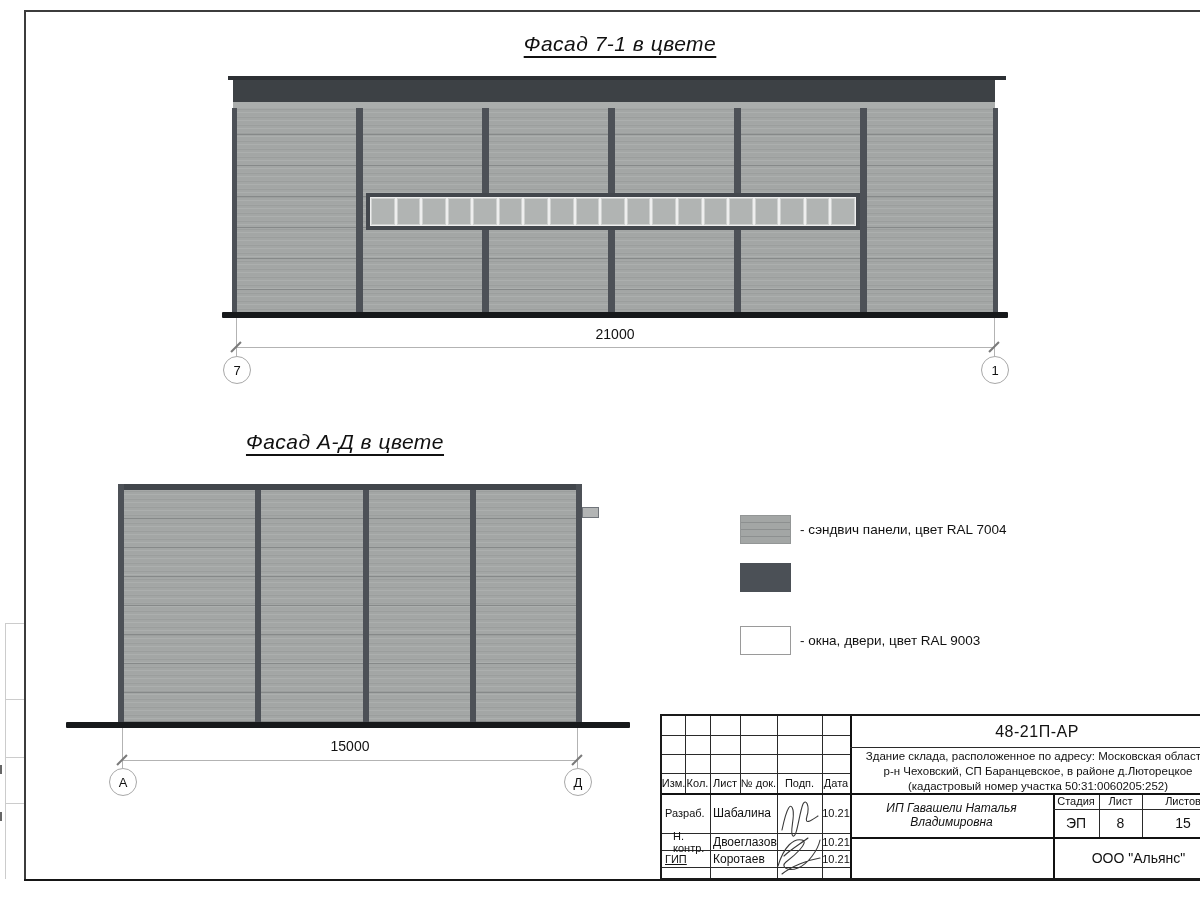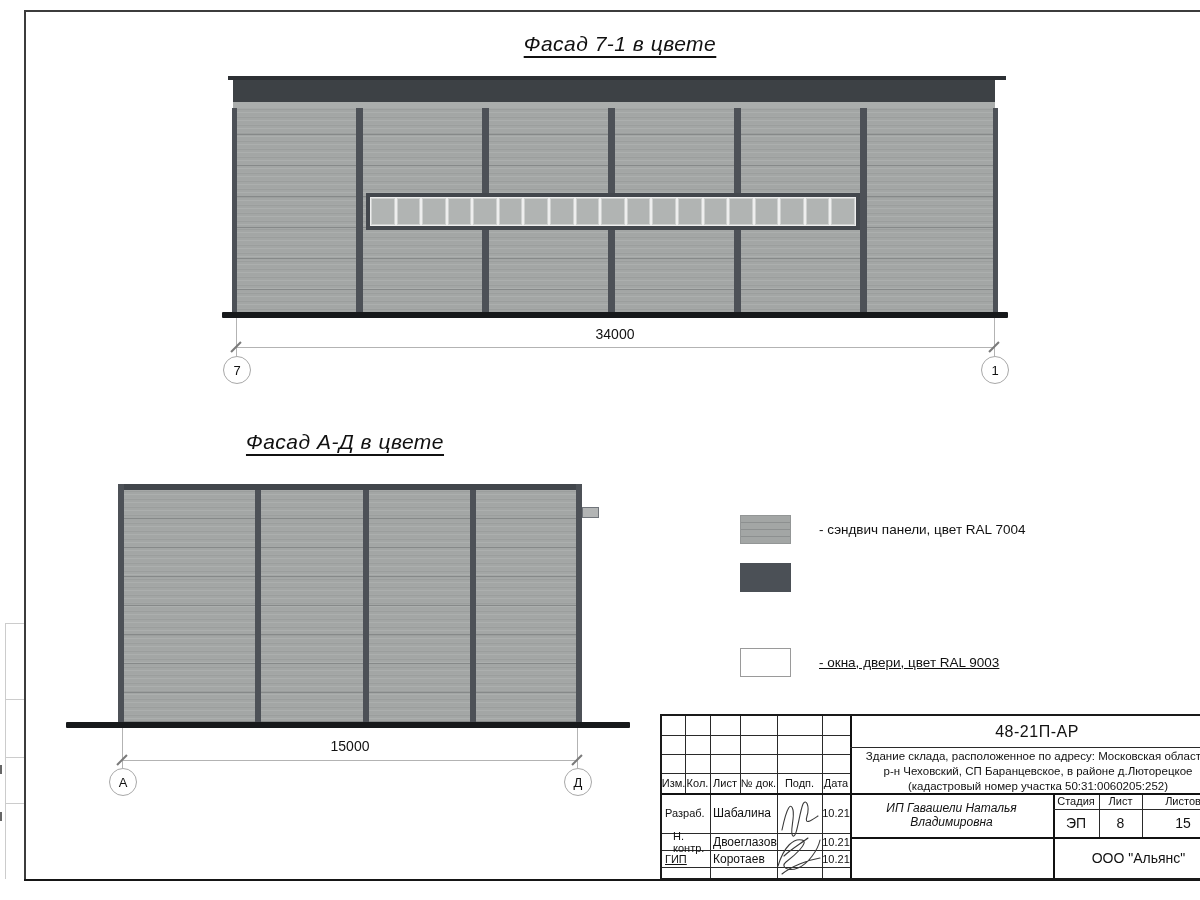--- a/index.html
+++ b/index.html
@@ -56,21 +56,21 @@
   }
   
   .legend-row{position:absolute;left:740px;display:flex;align-items:center;}
   .swatch{width:51px;height:29px;box-sizing:border-box;flex:none;}
   .swatch-panel{
     background-color:#a3a6a5;border:1px solid #939696;
     background-image:repeating-linear-gradient(to bottom, rgba(0,0,0,0) 0px, rgba(0,0,0,0) 6px, #8d9090 6px, #8d9090 7px);
   }
   .swatch-dark{background:#4b5056;}
   .swatch-white{background:#ffffff;border:1px solid #9a9a9a;}
-  .legend-label{margin-left:28px;font-size:13.5px;line-height:18px;}
+  .legend-label{margin-left:9px;font-size:13.5px;line-height:18px;}
   
   #title-block{position:absolute;left:660px;top:714px;width:566px;height:166px;
     border:2px solid #1a1a1a;box-sizing:border-box;}
   .tb-vline{position:absolute;background:#2a2a2a;width:1px;}
   .tb-hline{position:absolute;background:#2a2a2a;height:1px;}
   .tb-thick{background:#111;}
   .tb-cell{position:absolute;display:flex;align-items:center;justify-content:center;
     text-align:center;font-size:11px;box-sizing:border-box;}
   .tb-left{justify-content:flex-start;text-align:left;padding-left:3px;}
   .sig{position:absolute;}
@@ -132,21 +132,21 @@
     </div>
 </div>
 
 <div class="base-strip" style="left:222px;top:312px;width:786px;height:6px;"></div>
 
 <div class="ext-line" style="left:236px;top:318px;height:40px;"></div>
 <div class="ext-line" style="left:994px;top:318px;height:40px;"></div>
 <div class="dim-line" style="left:236px;top:347px;width:758px;"></div>
 <div class="tick" style="left:229px;top:346px;"></div>
 <div class="tick" style="left:987px;top:346px;"></div>
-<div class="dim-text" style="left:565px;top:326px;">34000</div>
+<div class="dim-text" style="left:565px;top:326px;">21000</div>
 <div class="axis-bubble" style="left:223px;top:356px;">
   <span>7</span>
 </div>
 <div class="axis-bubble" style="left:981px;top:356px;">
   <span>1</span>
 </div>
 
 <div class="dwg-title" style="left:195px;top:430px;width:300px;">Фасад А-Д в цвете</div>
 
 <div class="dark-el" style="left:118px;top:484px;width:464px;height:6px;background:#42464c;"></div>
@@ -177,21 +177,21 @@
   <span>Д</span>
 </div>
 
 <div class="legend-row" style="top:515px;">
   <div class="swatch swatch-panel"></div>
   <div class="legend-label">- сэндвич панели, цвет RAL 7004</div>
 </div>
 <div class="legend-row" style="top:563px;">
   <div class="swatch swatch-dark"></div>
 </div>
-<div class="legend-row" style="top:648px;text-decoration:underline;">
+<div class="legend-row" style="top:626px;">
   <div class="swatch swatch-white"></div>
   <div class="legend-label">- окна, двери, цвет RAL 9003</div>
 </div>
 
 <div id="title-block">
 
   <div class="tb-vline" style="left:23px;top:0;height:77px;"></div>
   <div class="tb-vline" style="left:48px;top:0;height:162px;"></div>
   <div class="tb-vline" style="left:78px;top:0;height:77px;"></div>
   <div class="tb-vline" style="left:115px;top:0;height:162px;"></div>

